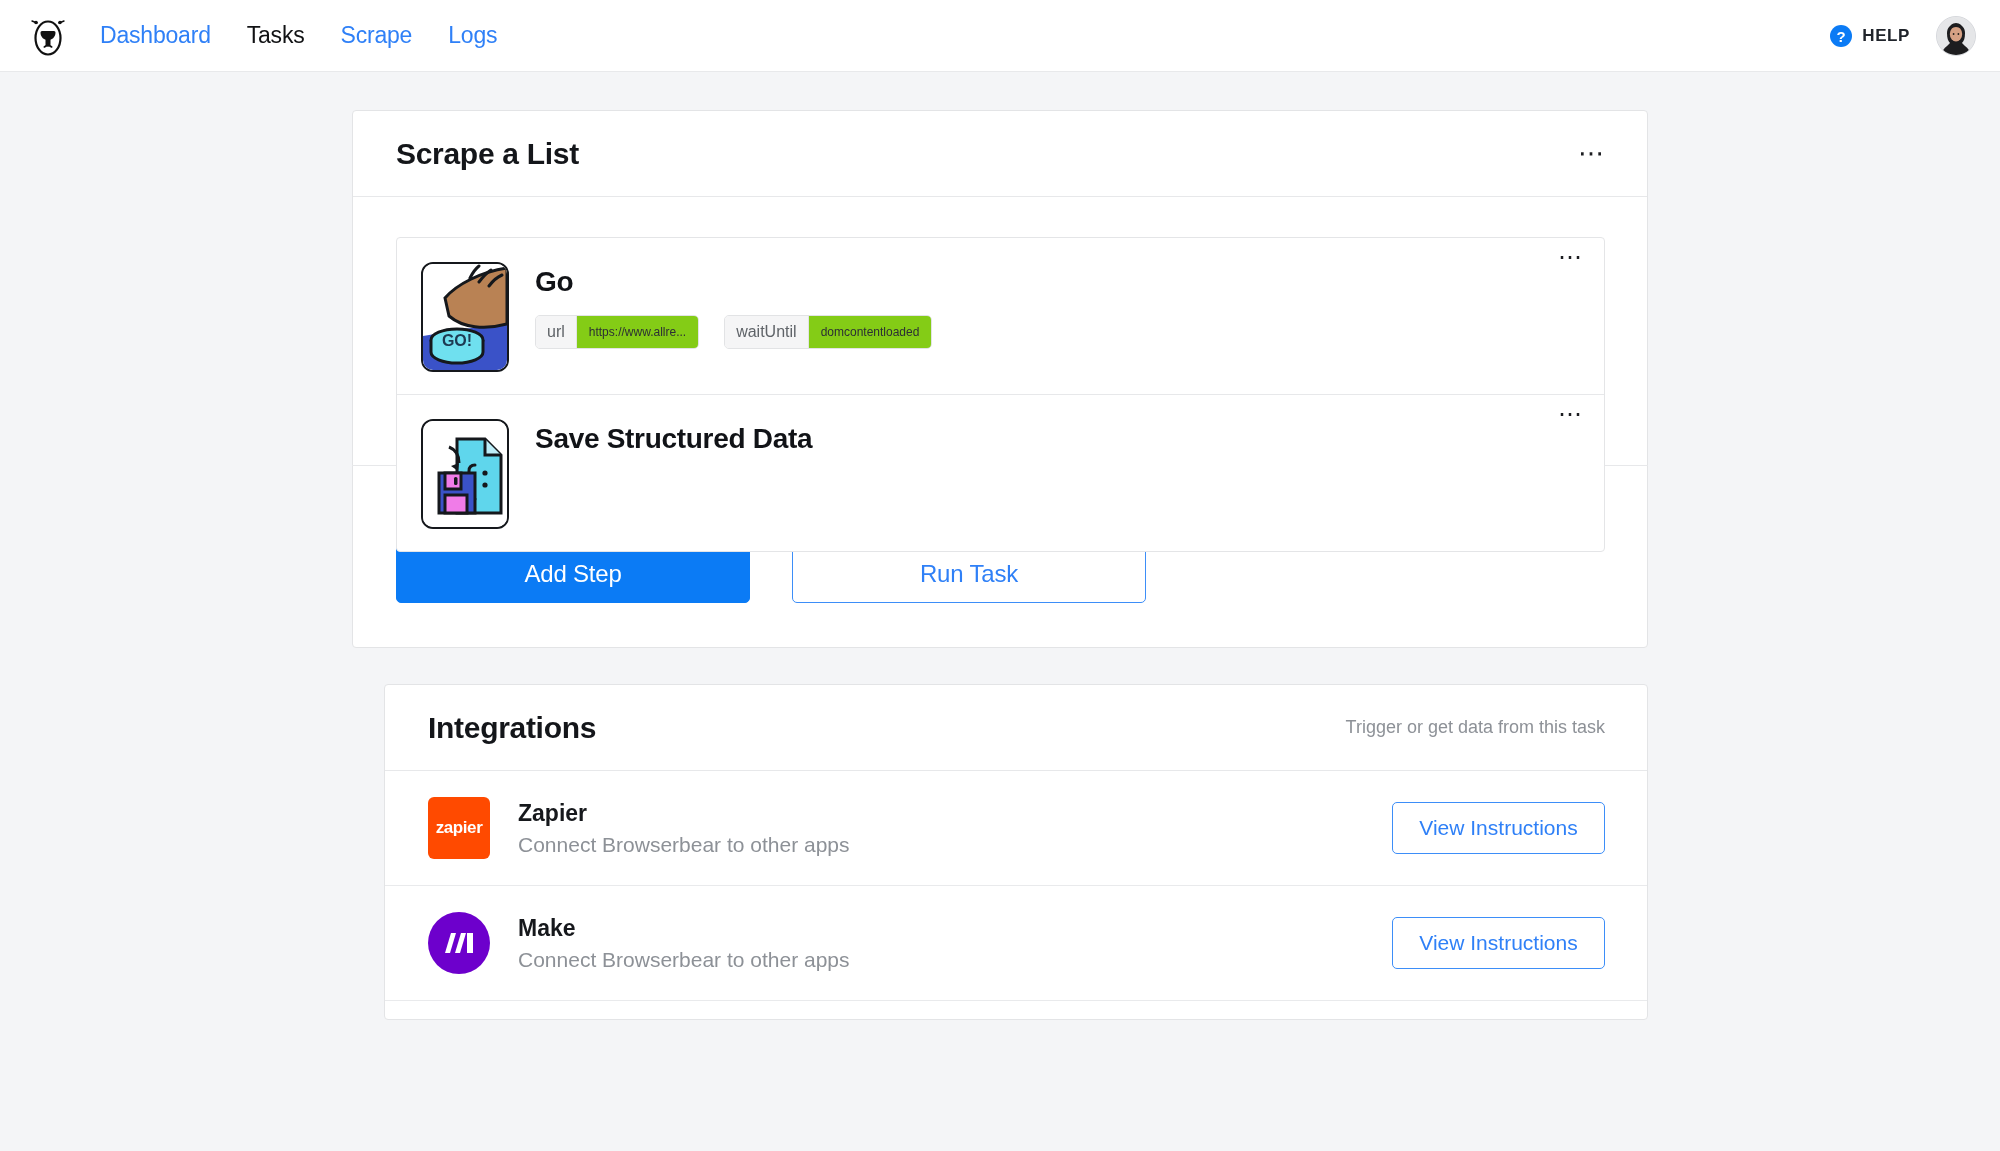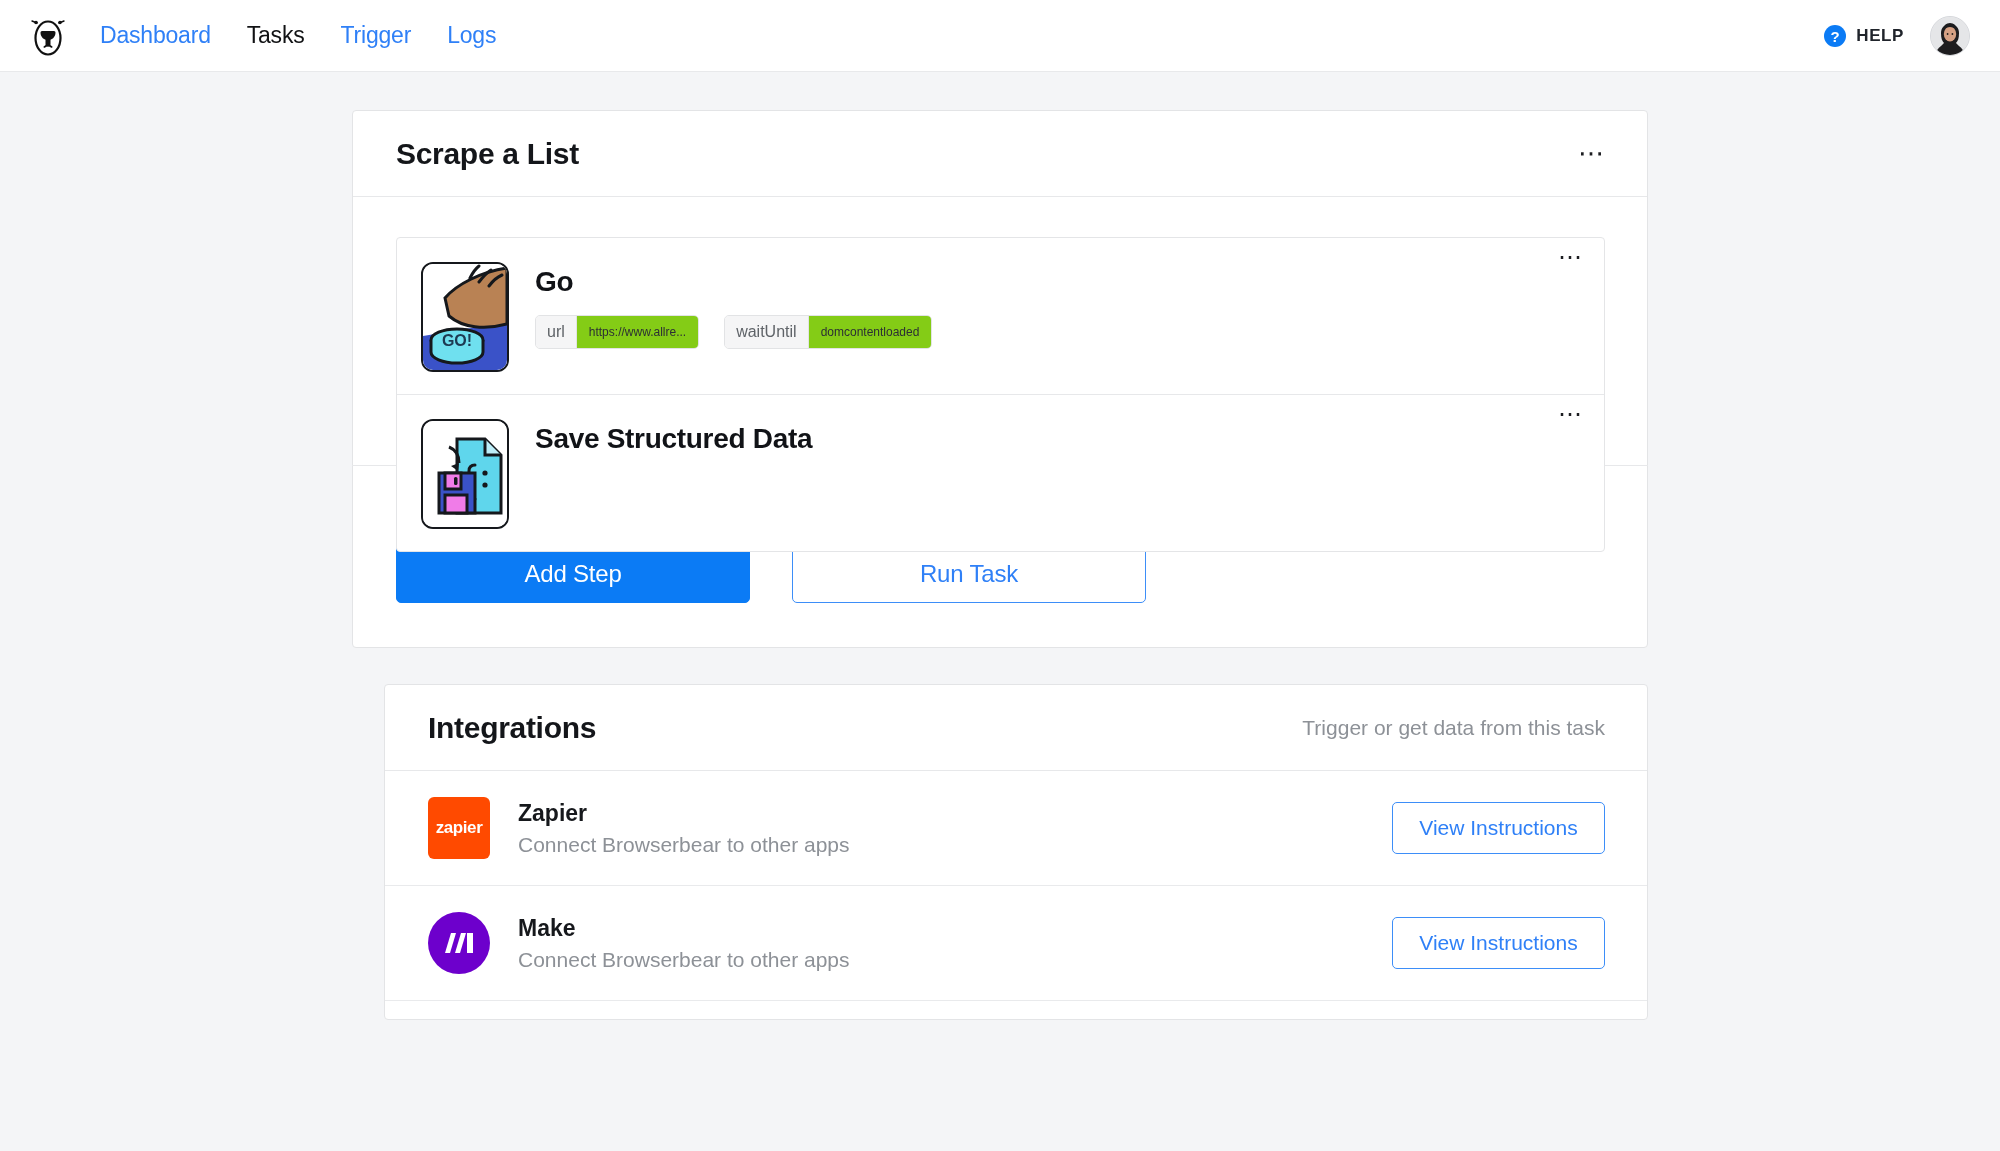--- a/index.html
+++ b/index.html
@@ -8,21 +8,21 @@
     background: #f4f5f7;
     font-family: "Liberation Sans", sans-serif;
     overflow: hidden;
   }
 
   
   .navbar {
     height: 72px; background: #ffffff;
     border-bottom: 1px solid #e8e9eb;
     display: flex; align-items: center;
-    padding: 0 30px 0 26px;
+    padding: 0 24px 0 26px;
     position: relative;
   }
   .brand { width: 44px; height: 44px; display: flex; align-items: center; justify-content: center; margin-right: 30px; }
   .nav-links { display: flex; align-items: center; gap: 36px; }
   .nav-link {
     font-size: 23px; color: #2f80f7; text-decoration: none;
     letter-spacing: -0.2px; cursor: pointer; white-space: nowrap;
   }
   .nav-link.active { color: #111214; }
   .nav-right { margin-left: auto; display: flex; align-items: center; gap: 26px; }
@@ -94,21 +94,21 @@
   }
   .btn-primary { width: 354px; background: #0b7bf5; color: #ffffff; border: 1px solid #0b7bf5; }
   .btn-outline { width: 354px; background: #ffffff; color: #2f80f7; border: 1px solid #3d8ef8; }
 
   .arrow-anno { position: absolute; left: 1110px; top: -65px; pointer-events: none; }
 
   
   .integrations { margin-top: 36px; margin-left: 32px; }
   .int-head { height: 86px; display: flex; align-items: center; padding: 0 42px 0 43px; border-bottom: 1px solid #e7e8ea; }
   .int-title { font-size: 30px; font-weight: bold; color: #14161a; letter-spacing: -0.3px; }
-  .int-sub { margin-left: auto; font-size: 21px; color: #8d9197; }
+  .int-sub { margin-left: auto; font-size: 18px; color: #8d9197; }
   .int-row { display: flex; align-items: center; padding: 26px 42px 26px 43px; border-bottom: 1px solid #e9eaec; }
   .int-logo { width: 62px; height: 62px; flex: 0 0 62px; display: flex; align-items: center; justify-content: center; }
   .logo-zapier {
     width: 62px; height: 62px; background: #ff4a00; border-radius: 6px;
     color: #fff; font-size: 17px; font-weight: bold; display: flex;
     align-items: center; justify-content: center; letter-spacing: -0.4px;
   }
   .int-text { padding-left: 28px; }
   .int-name { font-size: 23px; font-weight: bold; color: #16181c; }
   .int-desc { font-size: 21px; color: #8d9197; margin-top: 6px; }
@@ -128,21 +128,21 @@
       <circle cx="32" cy="8.5" r="1.8" fill="#111"></circle>
       <path d="M4 7 L9 9 M36 7 L31 9" stroke="#111" stroke-width="1.4" stroke-linecap="round"></path>
       <ellipse cx="20" cy="24" rx="12.5" ry="16.5" fill="#fff" stroke="#111" stroke-width="2.2"></ellipse>
       <path d="M14 17 h12 a1.5 1.5 0 0 1 1.5 1.5 c0 4 -2.6 6.5 -5 7.2 v4.5 a2.5 2.5 0 0 1 -5 0 v-4.5 c-2.4 -0.7 -5 -3.2 -5 -7.2 a1.5 1.5 0 0 1 1.5 -1.5 z" fill="#111"></path>
       <path d="M20 30.5 l-3.6 2.4 M20 30.5 l3.6 2.4" stroke="#111" stroke-width="1.8" stroke-linecap="round"></path>
     </svg>
   </div>
   <div class="nav-links">
     <a class="nav-link" href="#">Dashboard</a>
     <a class="nav-link active" href="#">Tasks</a>
-    <a class="nav-link" href="#">Trigger</a>
+    <a class="nav-link" href="#">Scrape</a>
     <a class="nav-link" href="#">Logs</a>
   </div>
   <div class="nav-right">
     <div class="help-wrap">
       <svg width="24" height="24" viewBox="0 0 24 24">
         <circle cx="12" cy="12" r="11" fill="#0b7bf5"></circle>
         <text x="12" y="17.5" font-size="15" font-weight="bold" fill="#fff" text-anchor="middle" font-family="Liberation Sans, sans-serif">?</text>
       </svg>
       <span class="help-text">HELP</span>
     </div>

